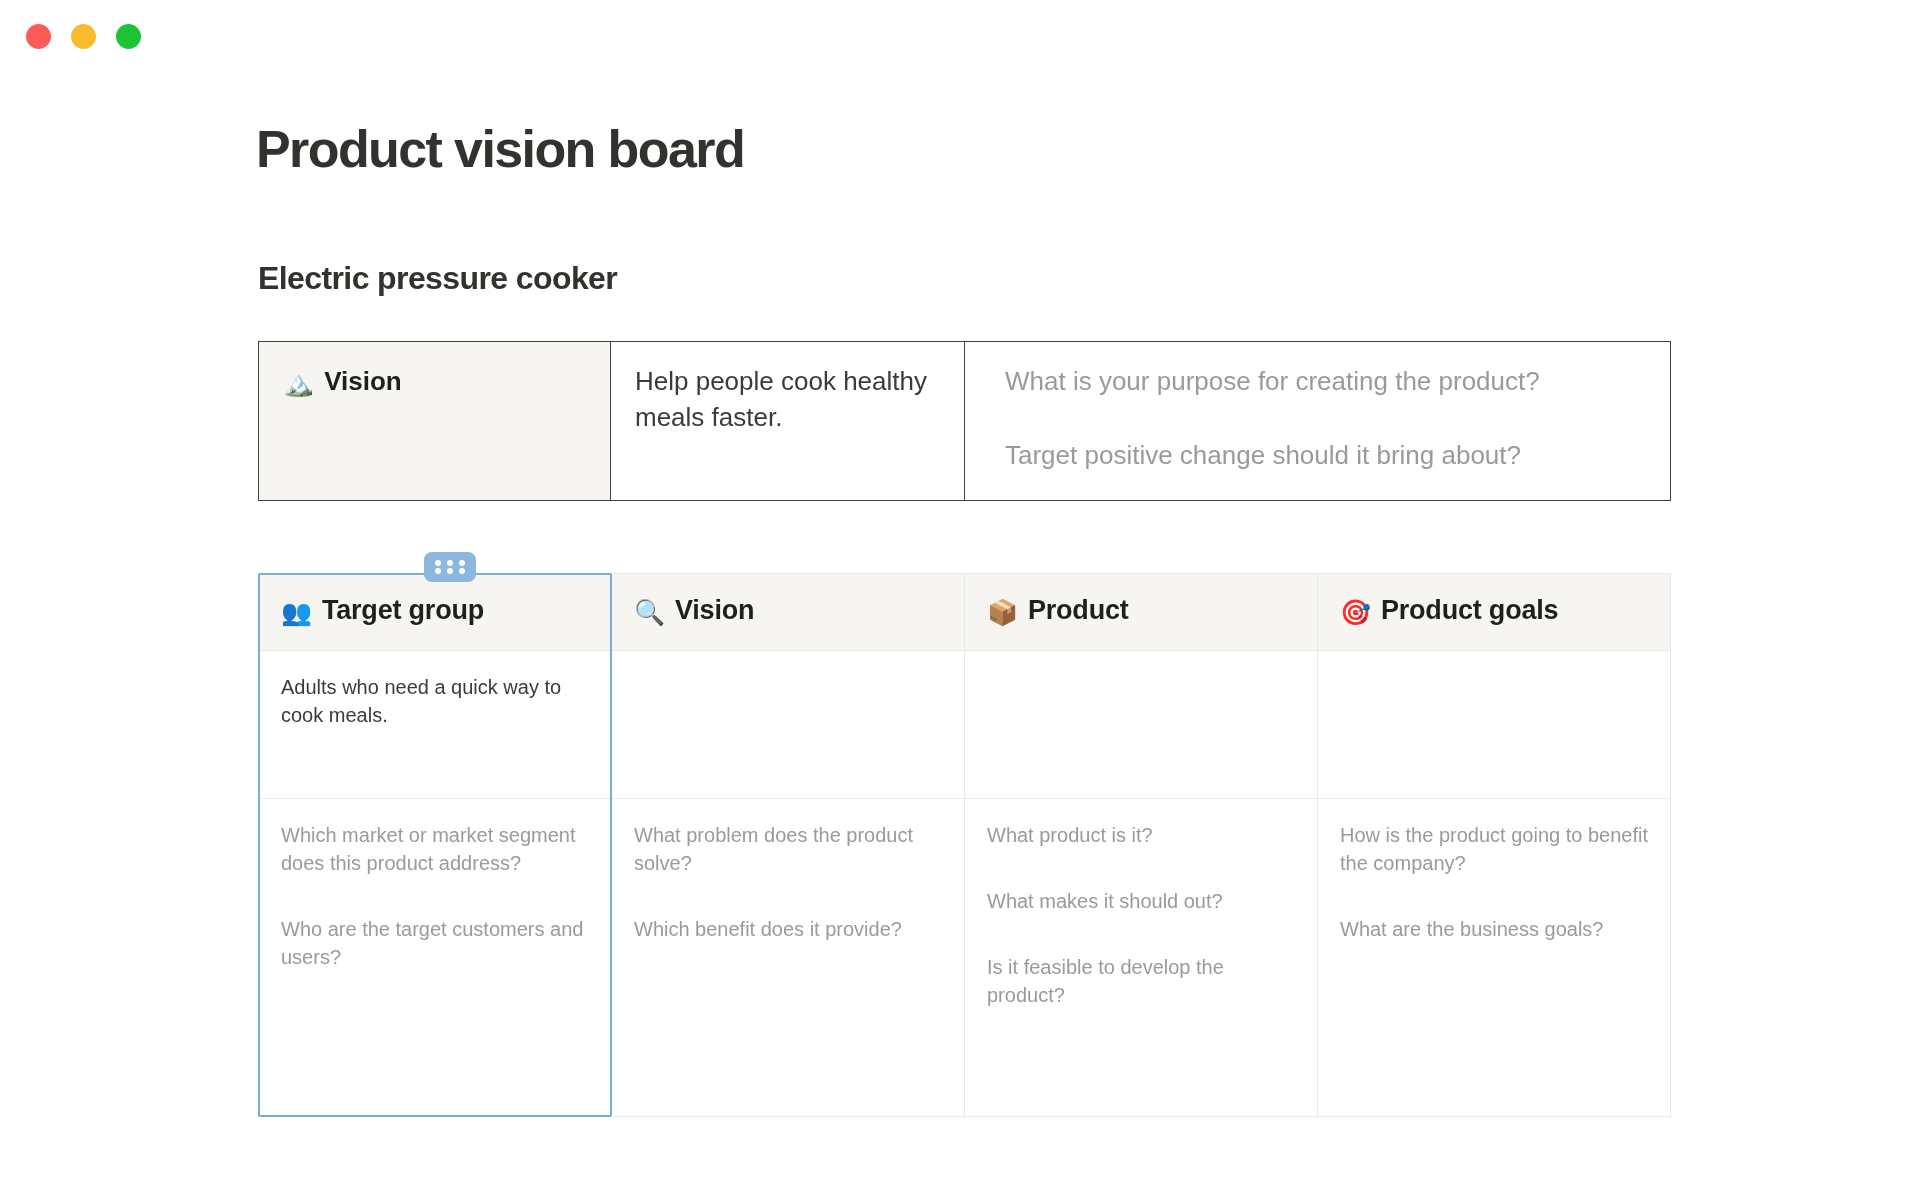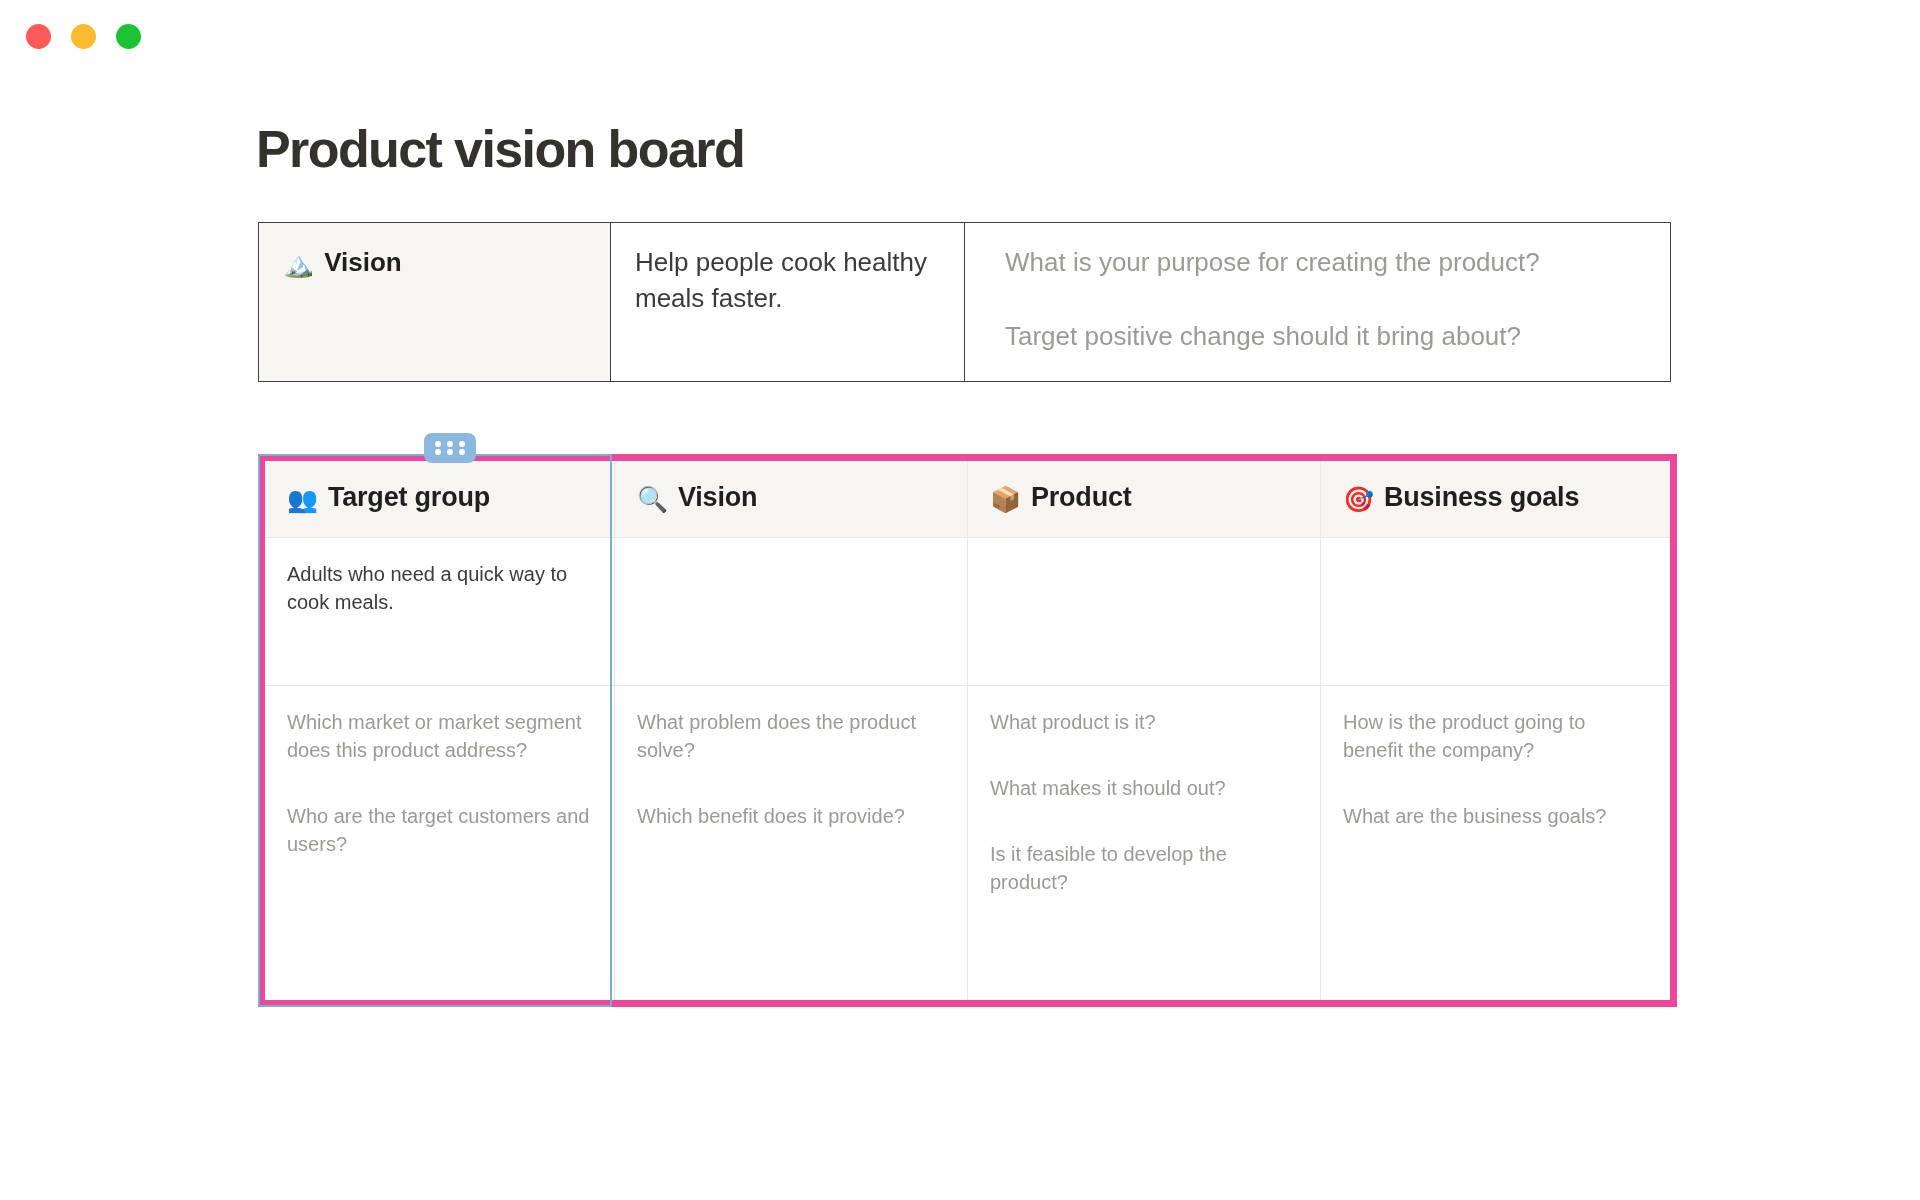--- a/index.html
+++ b/index.html
@@ -107,21 +107,21 @@
   .board-wrap {
     position: relative;
     margin-top: 72px;
     width: 1412px;
   }
 
   .board {
     width: 1412px;
     border-collapse: collapse;
     table-layout: fixed;
-    border: 7px solid #ec4899;
+    border: 1px solid #ec4899;
     padding-left: 16px;
   }
   .board col { width: 353px; }
 
   .board th, .board td {
     border: 1px solid #e8e8e6;
     vertical-align: top;
     box-sizing: border-box;
     text-align: left;
   }
@@ -191,20 +191,21 @@
     <span class="dot red"></span>
     <span class="dot yellow"></span>
     <span class="dot green"></span>
   </div>
 </div>
 
 <div class="page">
 
   <h1 class="page-title">Product vision board</h1>
 
+  <h2 class="section-title">Electric pressure cooker</h2>
 
   <table class="vision-table">
     <tbody>
       <tr>
         <td class="label-cell">
           <span class="emoji">🏔️</span><span>Vision</span>
         </td>
         <td class="value-cell">Help people cook healthy meals faster.</td>
         <td class="hint-cell">
           <div class="hint">
@@ -230,21 +231,21 @@
           <th>
             <span class="emoji">👥</span><span>Target group</span>
           </th>
           <th>
             <span class="emoji">🔍</span><span>Vision</span>
           </th>
           <th>
             <span class="emoji">📦</span><span>Product</span>
           </th>
           <th>
-            <span class="emoji">🎯</span><span>Business goals</span>
+            <span class="emoji">🎯</span><span>Product goals</span>
           </th>
         </tr>
       </thead>
       <tbody>
         <tr class="answer-row">
           <td>Adults who need a quick way to cook meals.</td>
           <td></td>
           <td></td>
           <td></td>
         </tr>

